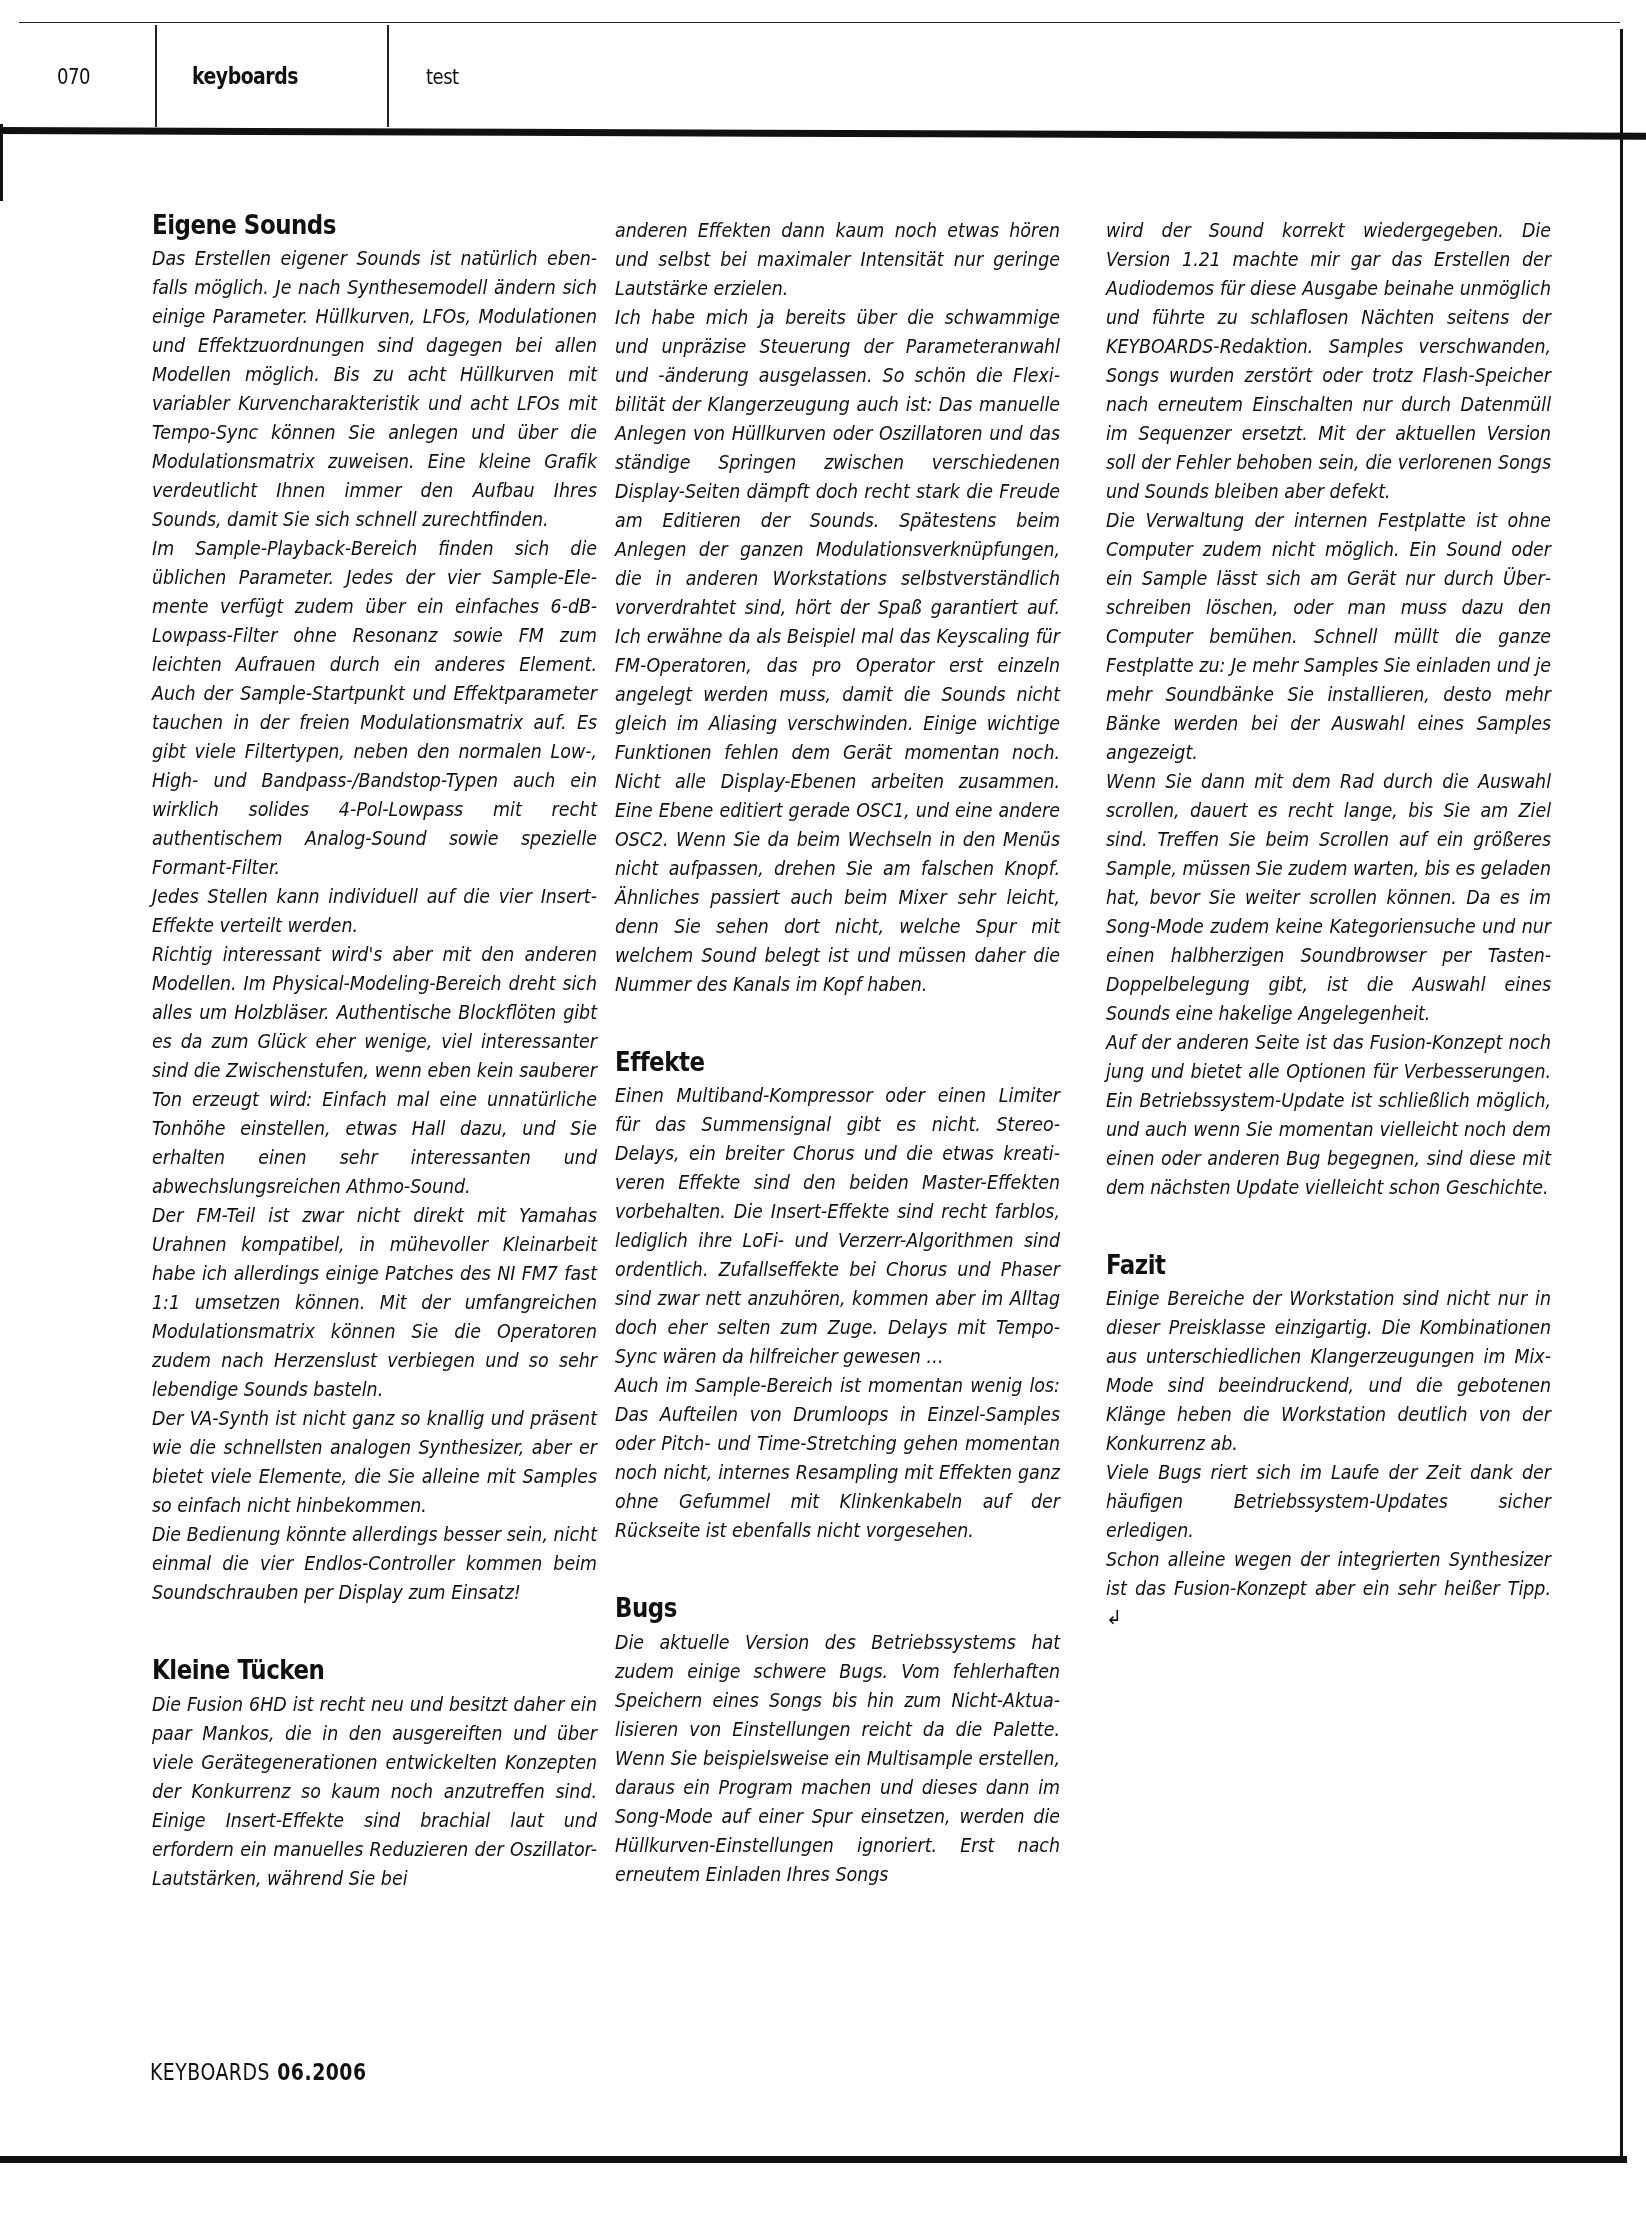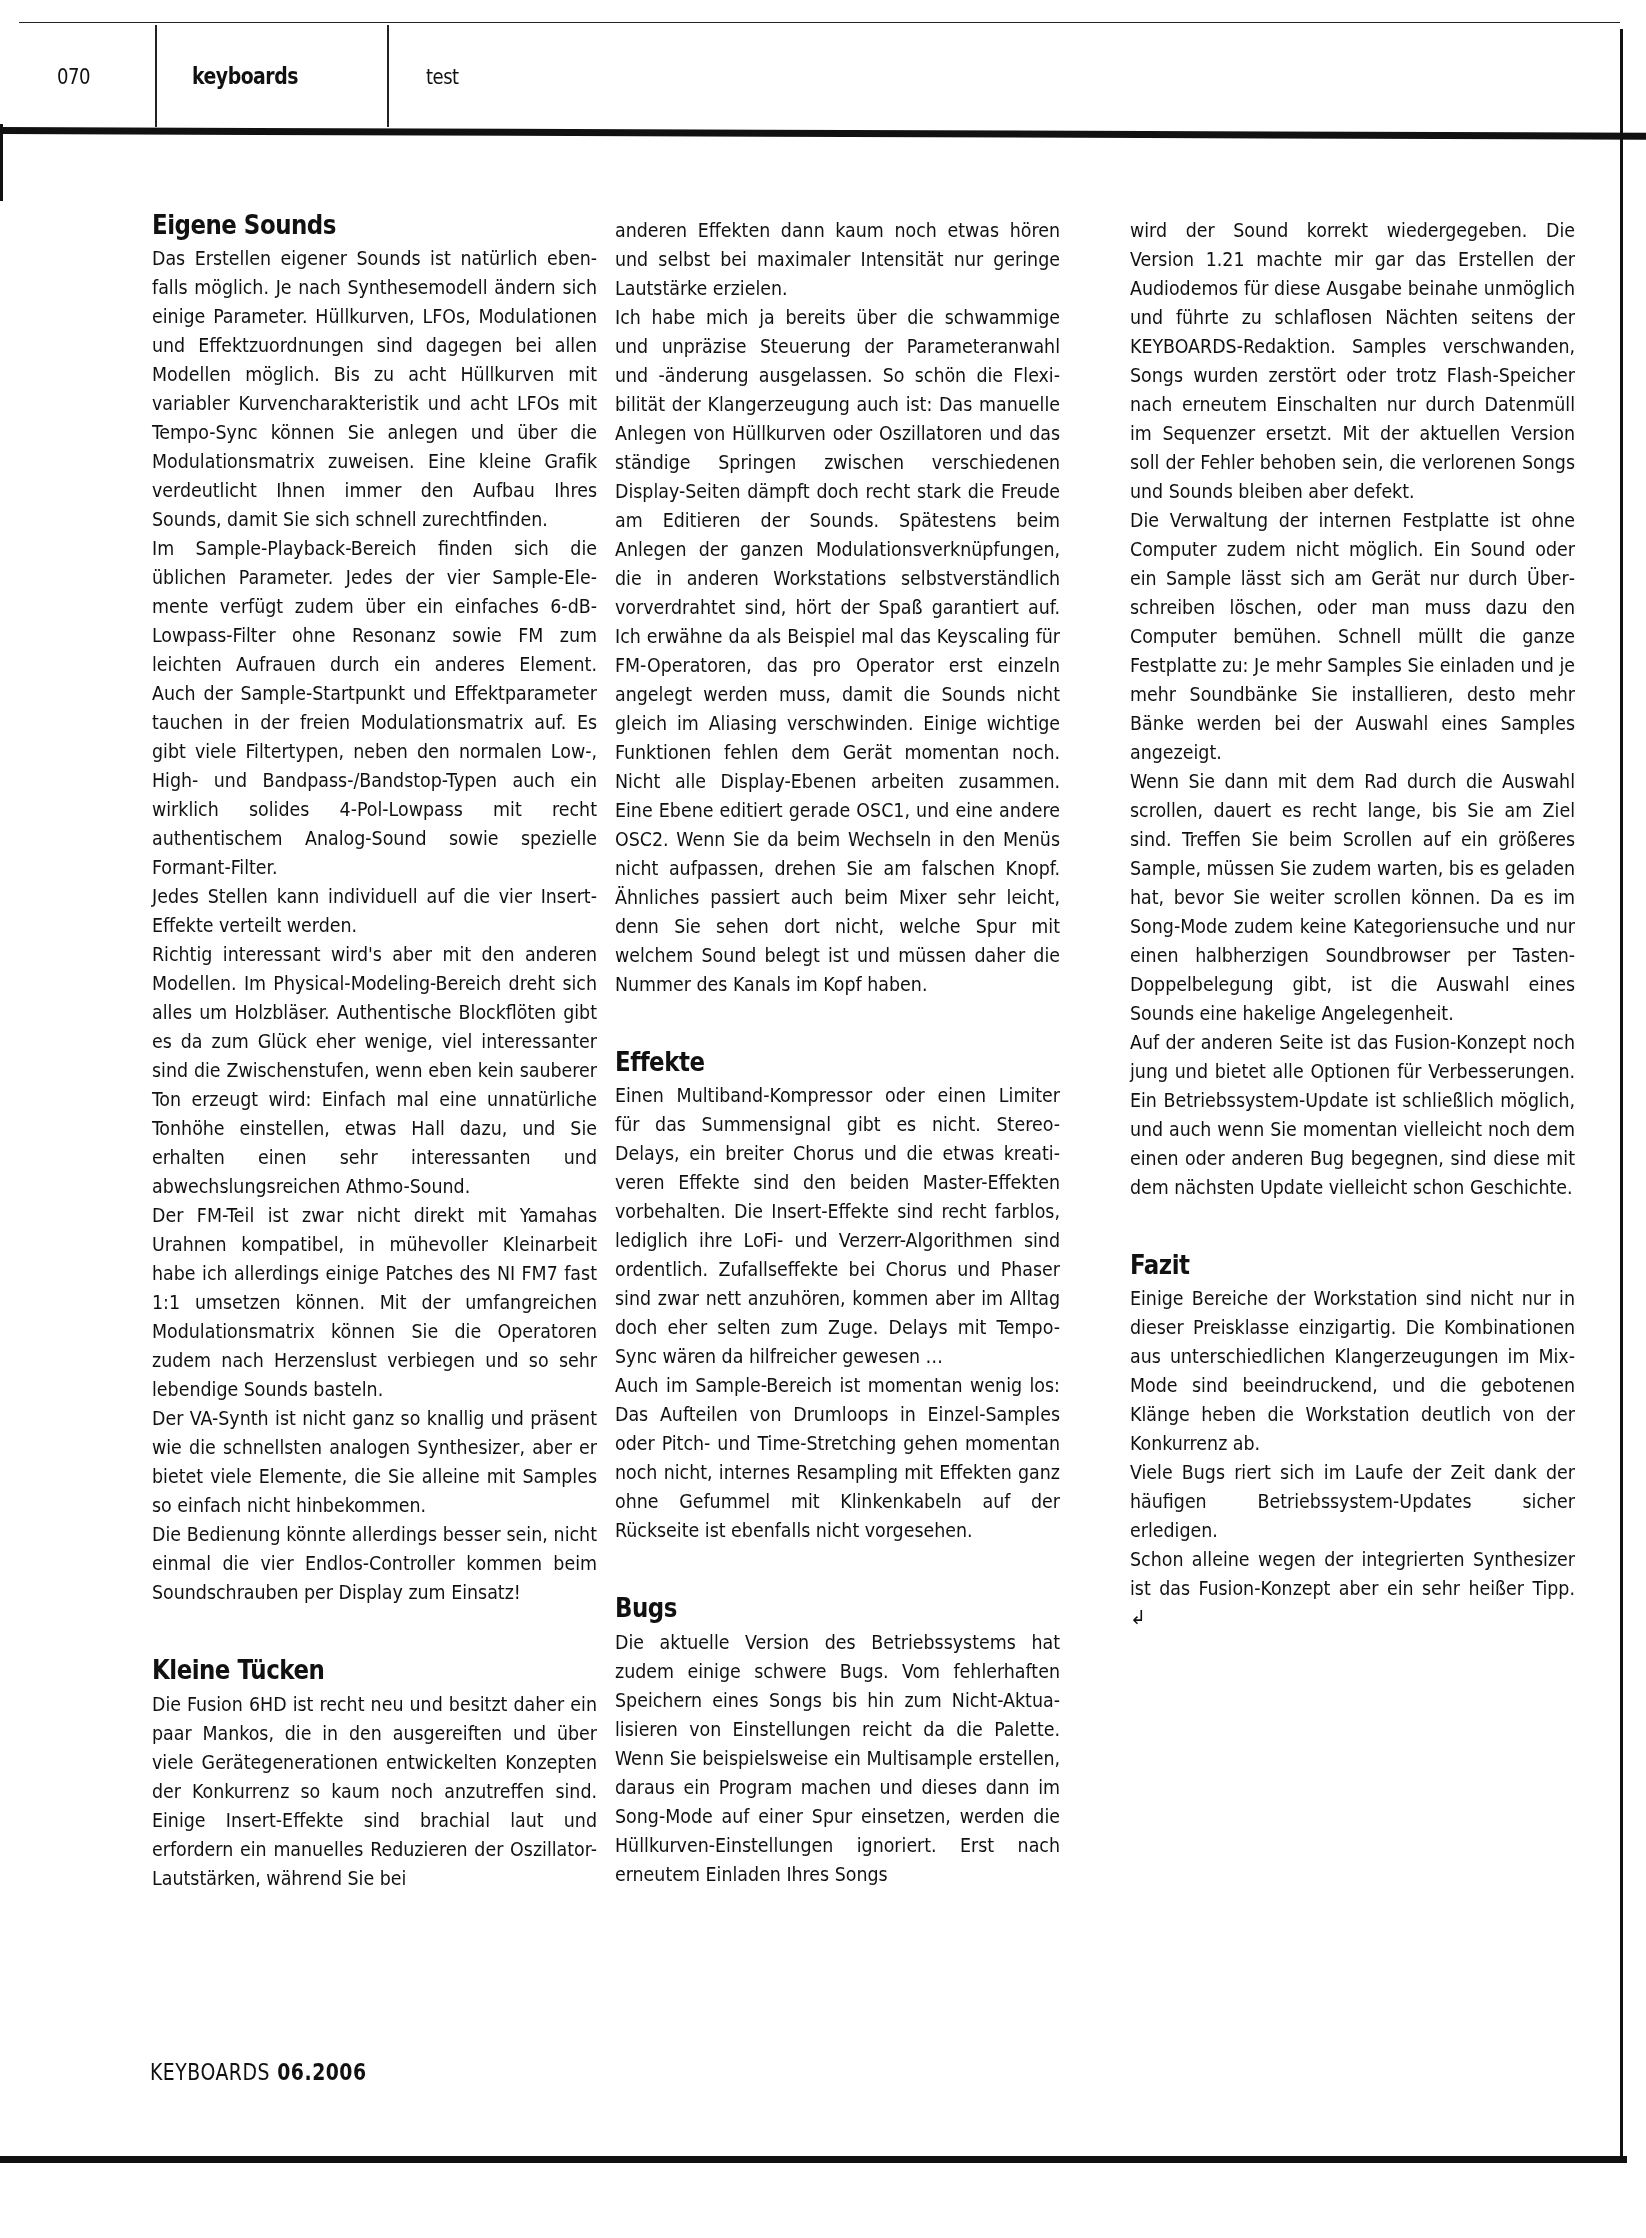--- a/index.html
+++ b/index.html
@@ -13,22 +13,22 @@
   .hdr-section { left: 192px; font-weight: bold; font-size: 23px; }
   .hdr-type { left: 426px; }
   .vdiv { position: absolute; top: 24.5px; width: 1.9px; background: #222; height: 102px; }
   .hrule { position: absolute; left: 0; top: 127px; width: 1646px; height: 6.5px; background: #111; transform: rotate(0.2deg); transform-origin: left; }
   .rborder { position: absolute; right: 23px; top: 29px; width: 3.2px; height: 2130px; background: #111; }
   .lborder { position: absolute; left: 0; top: 124px; width: 3.2px; height: 77px; background: #111; }
   .botrule { position: absolute; left: 0; top: 2156px; width: 1627px; height: 6.5px; background: #111; }
   .col { position: absolute; top: 207px; width: 445px; font-size: 19.4px; line-height: 29px; text-align: justify; hyphens: manual; }
   .col1 { left: 152px; }
   .col2 { left: 615px; top: 216px; }
-  .col3 { left: 1130px; top: 216px; }
-  .col p { margin: 0; }
+  .col3 { left: 1106px; top: 216px; }
+  .col p { margin: 0; font-style: italic; }
   .col h2 { margin: 0 0 1.3px 0; font-family: "DejaVu Sans", sans-serif; font-weight: bold; font-size: 27px; line-height: 36px; letter-spacing: -0.6px; transform: scaleX(0.85); transform-origin: left; }
   .gap { height: 45px; }
   .footer { position: absolute; left: 150px; top: 2059px; font-family: "DejaVu Sans", sans-serif; font-size: 23px; letter-spacing: 0.6px; transform: scaleX(0.82); transform-origin: left; }
   .footer .issue { font-weight: bold; margin-left: 9px; }
   .endmark { font-family: "DejaVu Sans", sans-serif; }
 </style>
 </head>
 <body>
 
 <div class="topline"></div>

